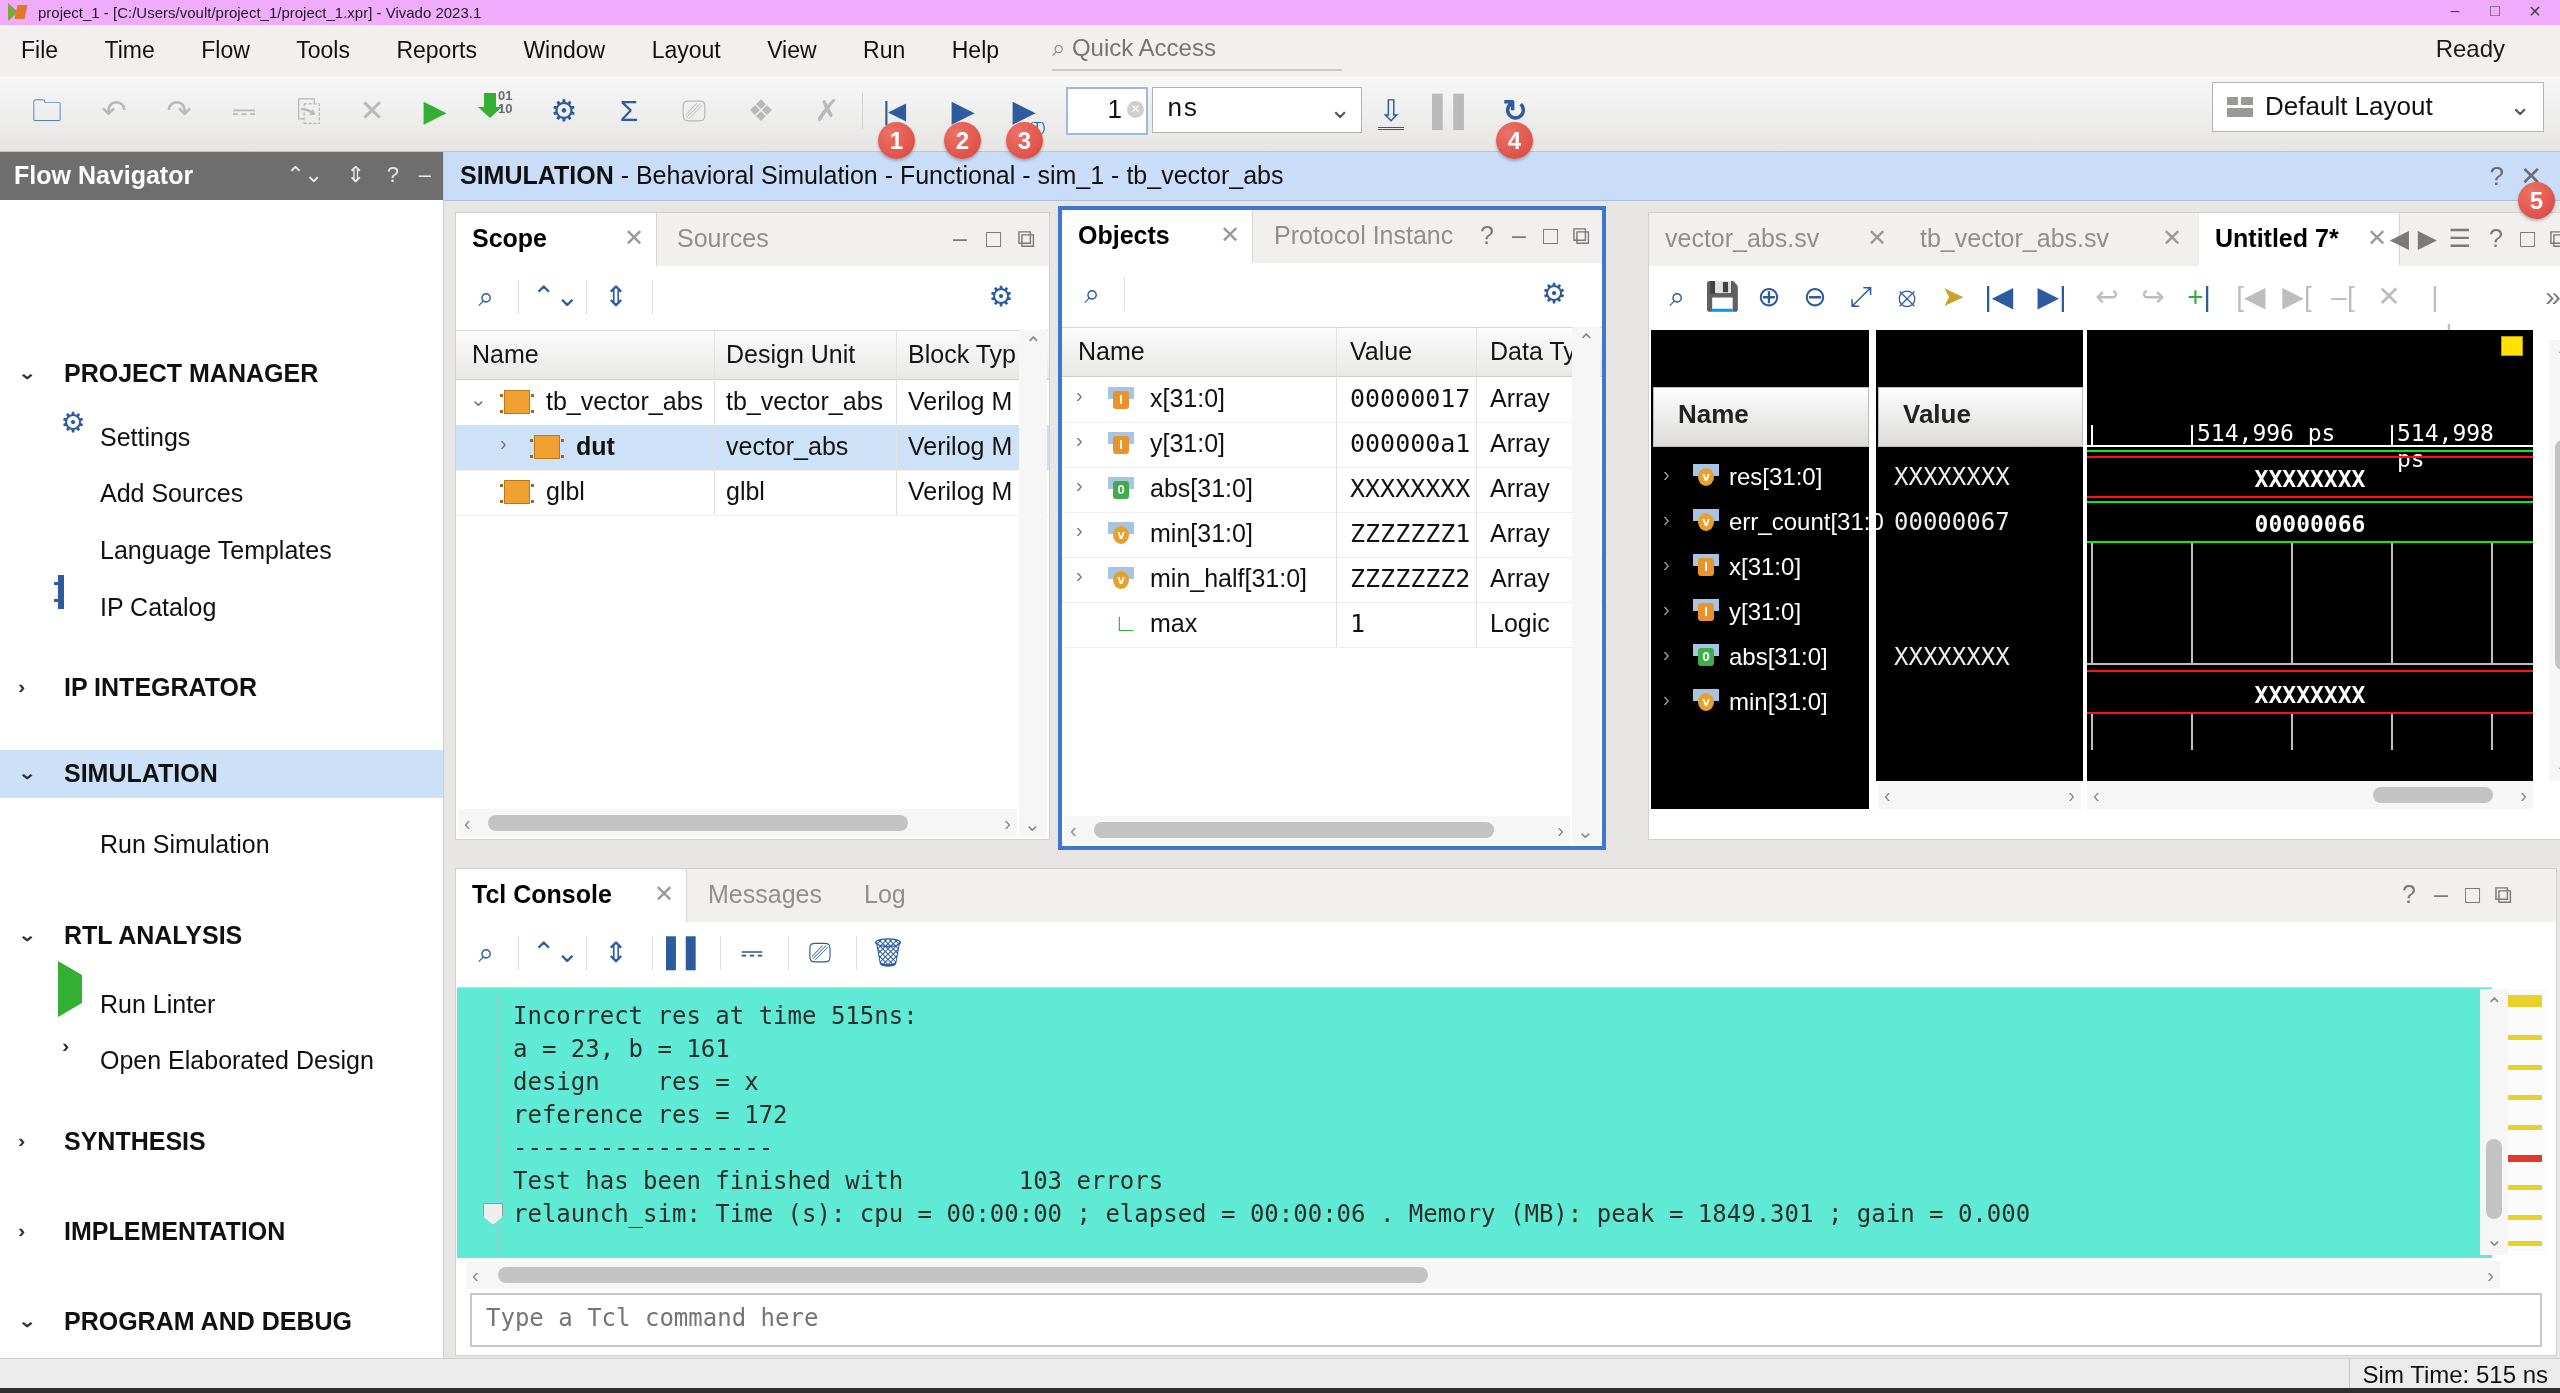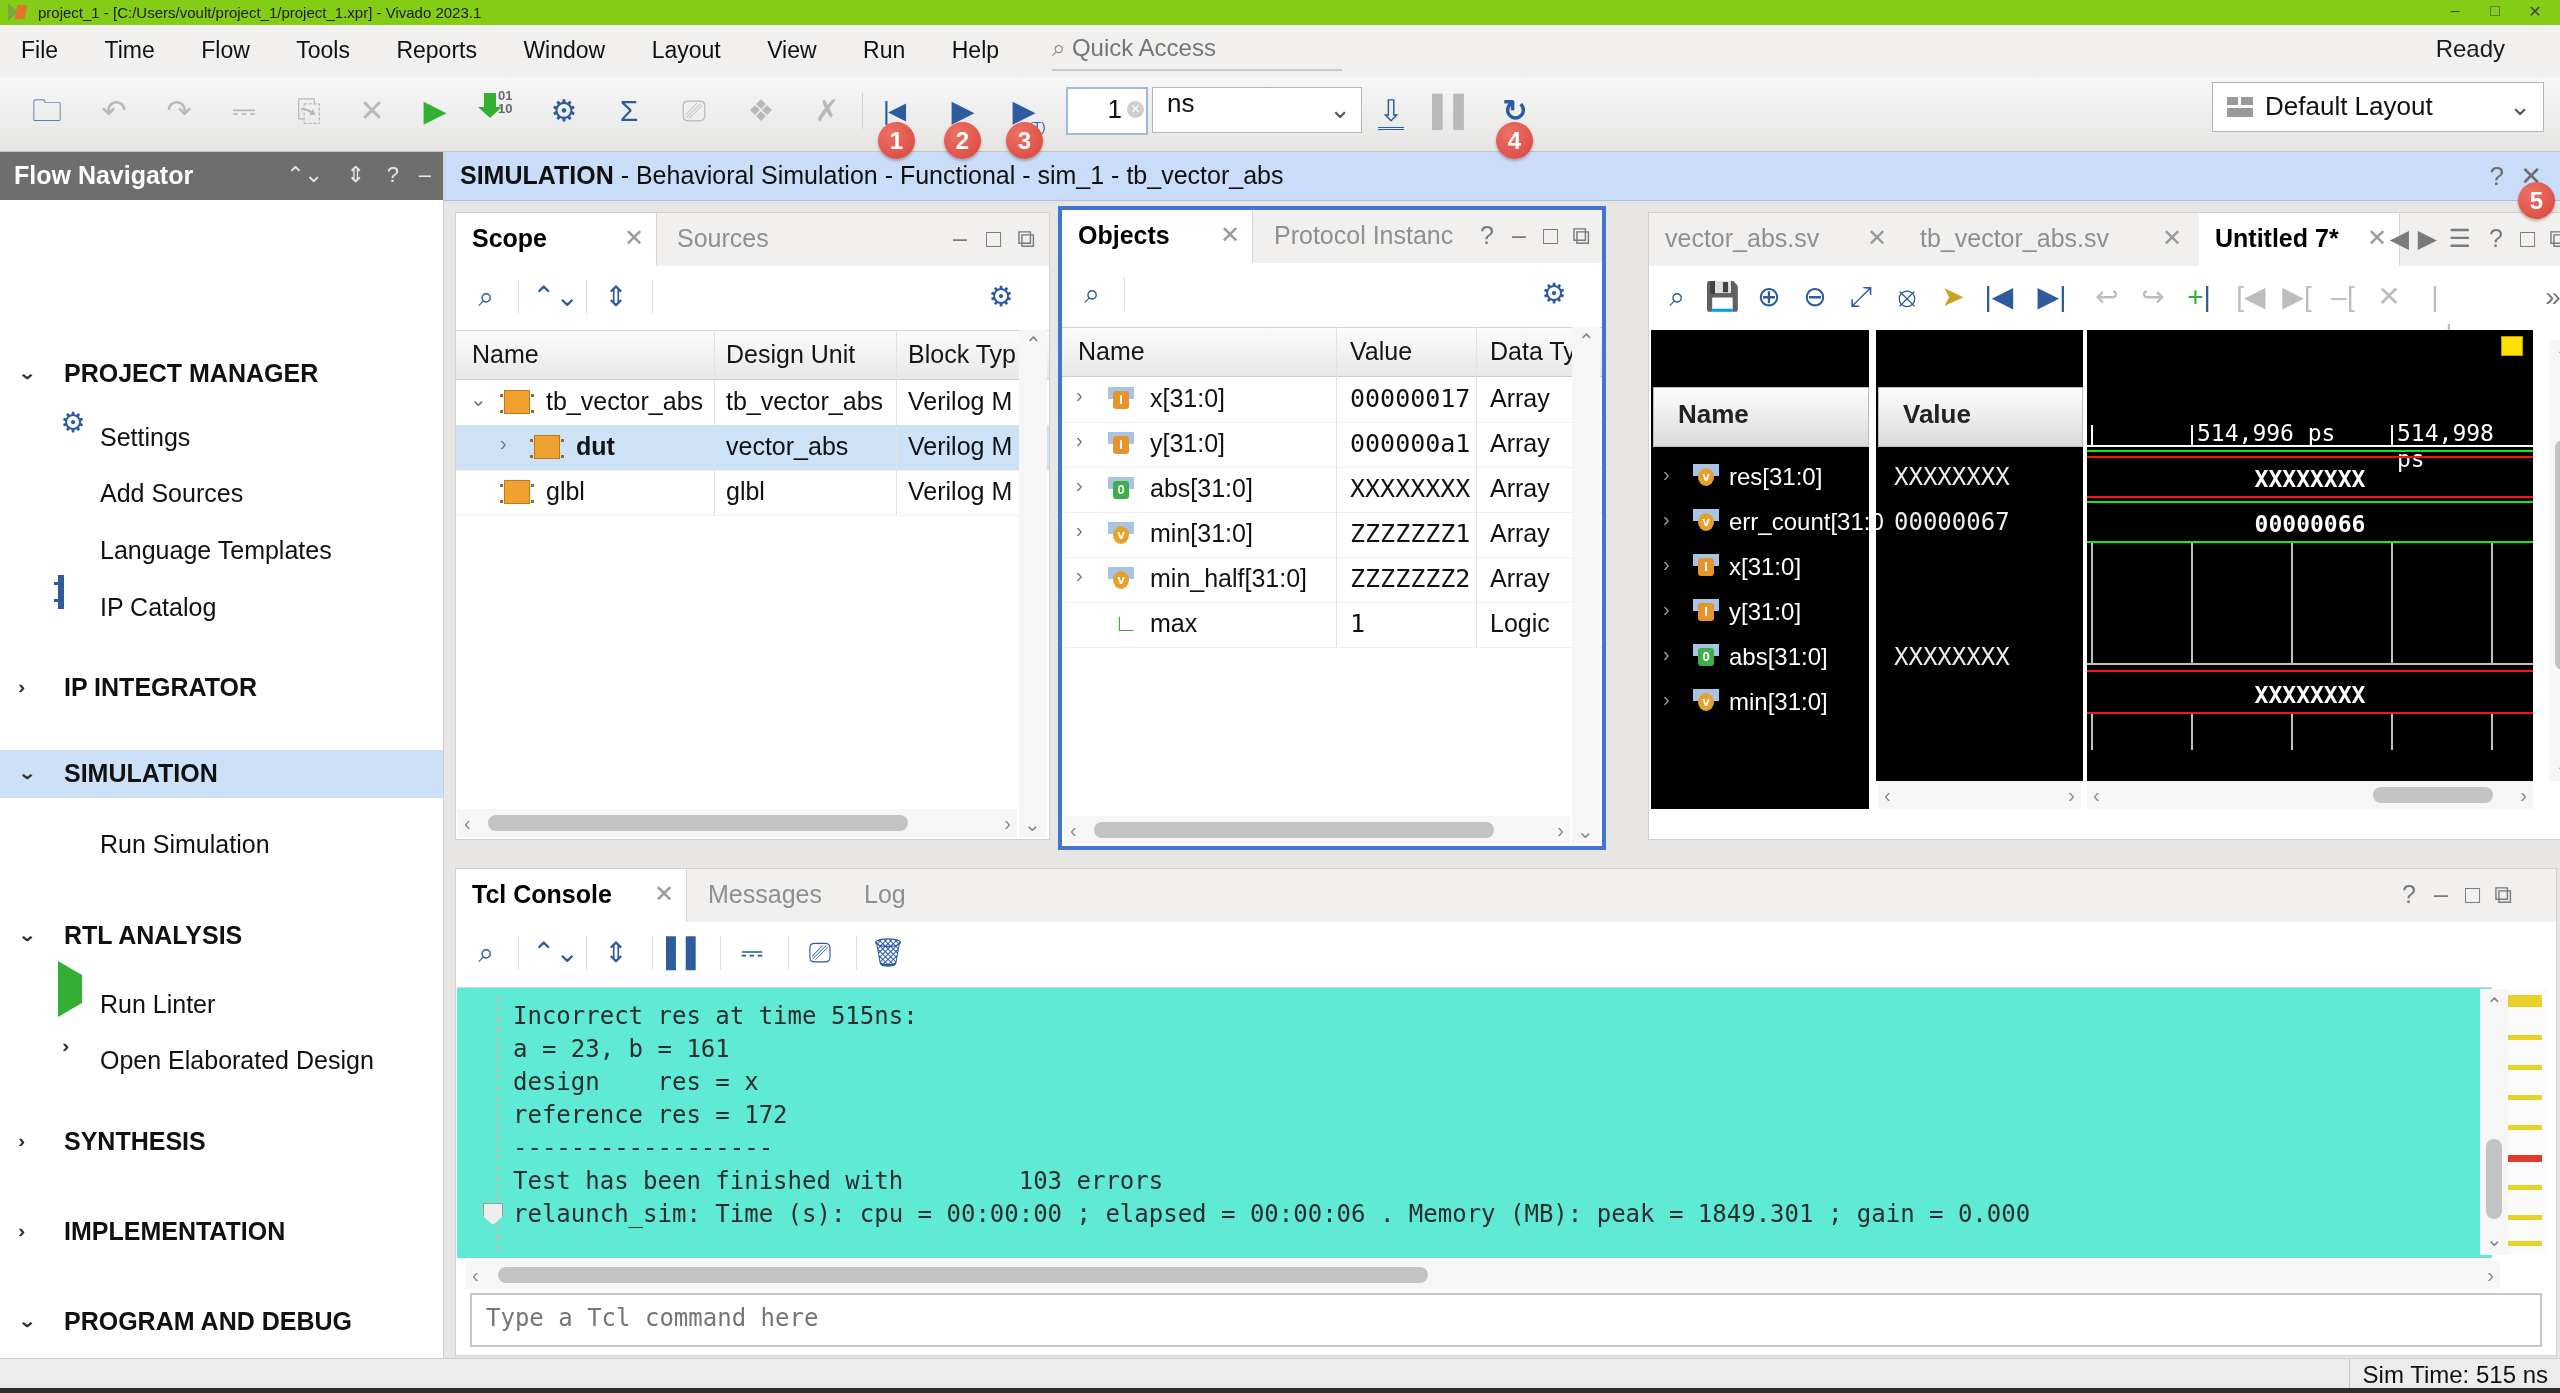--- a/index.html
+++ b/index.html
@@ -1,36 +1,36 @@
 <!DOCTYPE html>
 <html><head>
 <meta charset="utf-8">
 <style>
   html,body{margin:0;padding:0;background:#9a9a9a;}
   #app{position:relative;width:2560px;height:1393px;background:#e7e6e4;font-family:"Liberation Sans",sans-serif;overflow:hidden;-webkit-font-smoothing:antialiased;}
   .abs{position:absolute;}
   
-  #titlebar{left:0;top:0;width:2560px;height:25px;background:#84cc16;color:#1c1c1c;font-size:15px;}
+  #titlebar{left:0;top:0;width:2560px;height:25px;background:#f0abfc;color:#1c1c1c;font-size:15px;}
   #titlebar .tt{position:absolute;left:38px;top:4px;white-space:nowrap;}
   .winctl{position:absolute;top:2px;color:#444;font-size:16px;width:40px;text-align:center;cursor:default;}
   #menubar{left:0;top:25px;width:2560px;height:52px;background:#f1f0ef;border-bottom:1px solid #dcdbda;}
   .menuitem{display:inline-block;padding:12px 21px 0 21px;font-size:23px;color:#111;}
   #quickaccess{position:absolute;left:1052px;top:8px;width:290px;height:36px;border-bottom:2px solid #c9c9c9;color:#9a9a9a;}
   #quickaccess input{border:0;background:transparent;outline:none;font-size:24px;color:#777;width:230px;font-family:"Liberation Sans",sans-serif;}
   #ready{position:absolute;right:55px;top:10px;font-size:24px;color:#1a1a1a;}
   #toolbar{left:0;top:77px;width:2560px;height:74px;background:linear-gradient(#f7f7f7,#e6e5e4);border-bottom:1px solid #c4c3c2;}
   .tbi{position:absolute;top:14px;width:38px;height:40px;font-size:30px;line-height:40px;text-align:center;color:#2d5b9e;}
   .tbi.gray{color:#b9b9b9;}
   .tbi.green{color:#33b033;}
   .tsep{position:absolute;top:16px;width:1px;height:36px;background:#d2d1d0;}
   #timeinput{position:absolute;left:1066px;top:10px;width:78px;height:44px;border:2px solid #9fb9dd;background:#fff;}
   #timeinput input{position:absolute;right:22px;top:4px;width:48px;border:0;outline:none;text-align:right;font-size:26px;font-family:"Liberation Sans",sans-serif;color:#111;}
   #timeinput .clr{position:absolute;right:2px;top:12px;width:17px;height:17px;border-radius:50%;background:#cfcfcf;color:#fff;font-size:12px;line-height:17px;text-align:center;}
   #unitsel{position:absolute;left:1152px;top:10px;width:208px;height:44px;border:1px solid #b5b4b3;background:#fff;font-size:26px;color:#111;}
-  #unitsel .val{position:absolute;left:14px;top:0;}
+  #unitsel .val{position:absolute;left:14px;top:6px;font-family:Liberation Mono, monospace;}
   #unitsel .chev{position:absolute;right:10px;top:6px;color:#555;}
   #layoutsel{position:absolute;left:2212px;top:82px;width:330px;height:48px;border:1px solid #b5b4b3;background:#fff;font-size:26px;color:#111;}
   #layoutsel .lyico{position:absolute;left:14px;top:14px;width:26px;height:20px;}
   #layoutsel .lyico b{position:absolute;left:0;top:0;width:11px;height:8px;background:#9a9998;}
   #layoutsel .lyico i{position:absolute;right:0;top:0;width:12px;height:8px;background:#9a9998;}
   #layoutsel .lyico u{position:absolute;left:0;bottom:0;width:26px;height:9px;background:#9a9998;}
   #layoutsel .val{position:absolute;left:52px;top:8px;}
   #layoutsel .chev{position:absolute;right:12px;top:8px;color:#555;}
   
   .badge{position:absolute;width:37px;height:37px;border-radius:50%;background:radial-gradient(circle at 35% 30%,#ec7166,#d9453c);color:#fff;font-size:24px;font-weight:bold;text-align:center;line-height:37px;box-shadow:0 2px 3px rgba(0,0,0,.25);z-index:60;}

